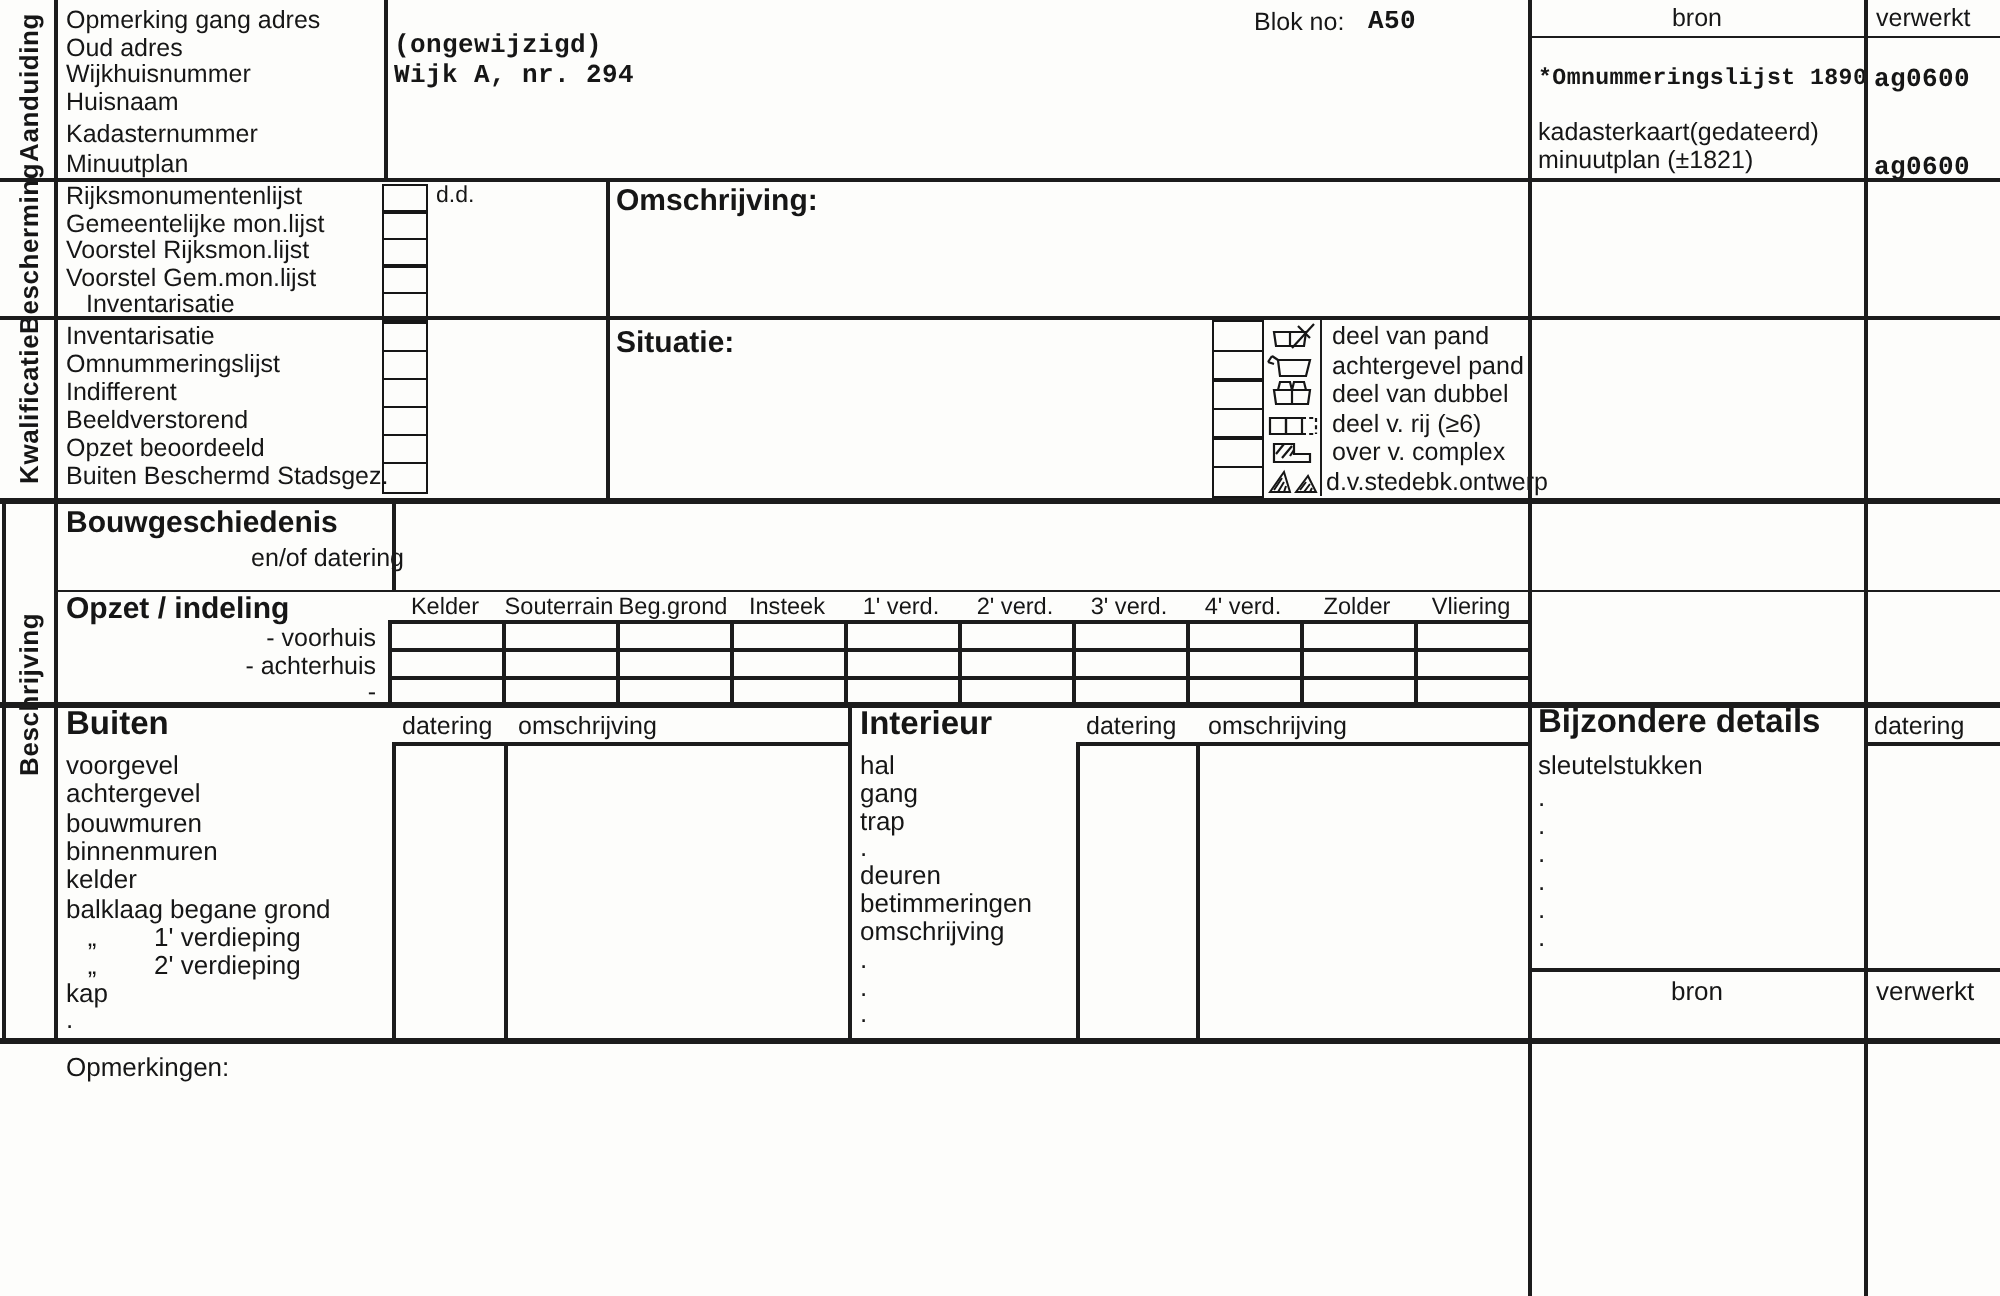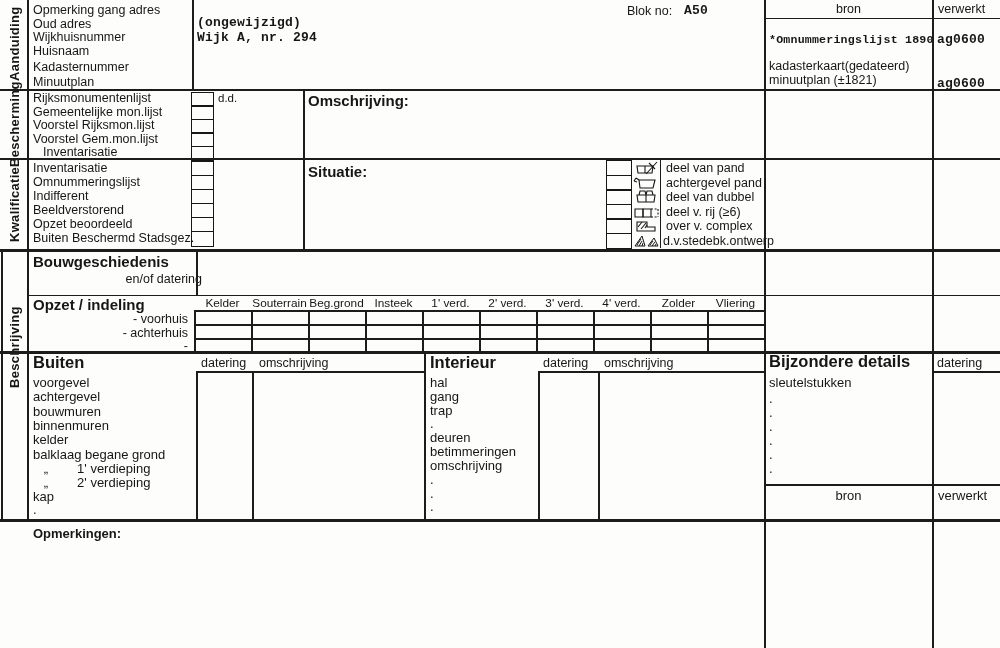--- a/index.html
+++ b/index.html
@@ -225,21 +225,21 @@
   <div class="lbl r13" style="left:769px;top:434px;">.</div>
   <div class="lbl r13" style="left:769px;top:448px;">.</div>
   <div class="lbl r13" style="left:769px;top:462px;">.</div>
   <div class="area" style="left:934px;top:373px;width:66px;height:110px;"></div>
 
   <div class="lbl ctr r13" style="left:765px;top:489px;width:167px;">bron</div>
   <div class="lbl r13" style="left:938px;top:489px;">verwerkt</div>
   <div class="area" style="left:765px;top:521px;width:167px;height:127px;"></div>
   <div class="area" style="left:934px;top:521px;width:66px;height:127px;"></div>
 
-  <div class="lbl r13" style="left:33px;top:527px;font-weight:bold;">Opmerkingen:</div>
+  <div class="lbl r13" style="left:33px;top:527px;font-weight:normal;">Opmerkingen:</div>
   <div class="area" style="left:0px;top:540px;width:763px;height:108px;"></div>
 
   <div class="hl" style="left:0;top:88.5px;width:1000px;height:2px;"></div>
   <div class="hl" style="left:0;top:158px;width:1000px;height:1.8px;"></div>
   <div class="hl" style="left:0;top:248.5px;width:1000px;height:3.2px;"></div>
   <div class="hl" style="left:28px;top:294.5px;width:972px;height:1.8px;"></div>
   <div class="hl" style="left:0;top:351px;width:1000px;height:2.8px;"></div>
   <div class="hl" style="left:196px;top:371px;width:229px;height:1.6px;"></div>
   <div class="hl" style="left:538px;top:371px;width:227px;height:1.6px;"></div>
   <div class="hl" style="left:932px;top:371px;width:68px;height:1.6px;"></div>

